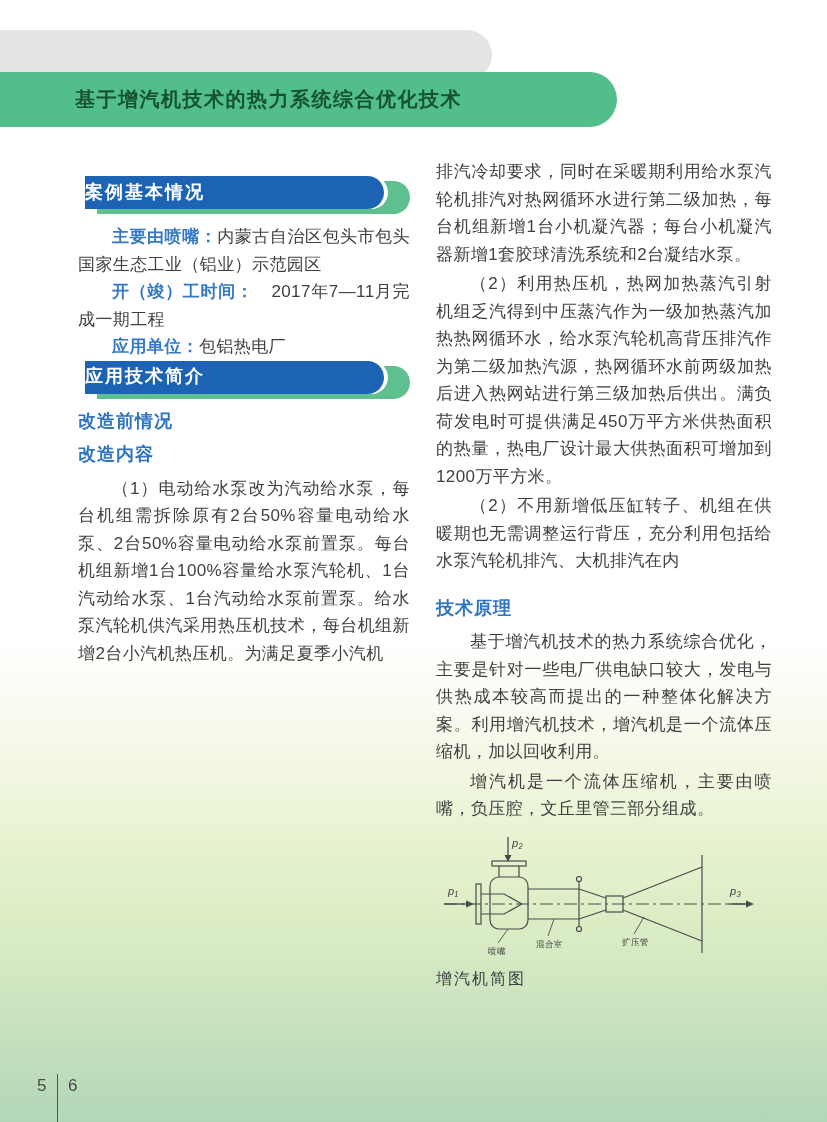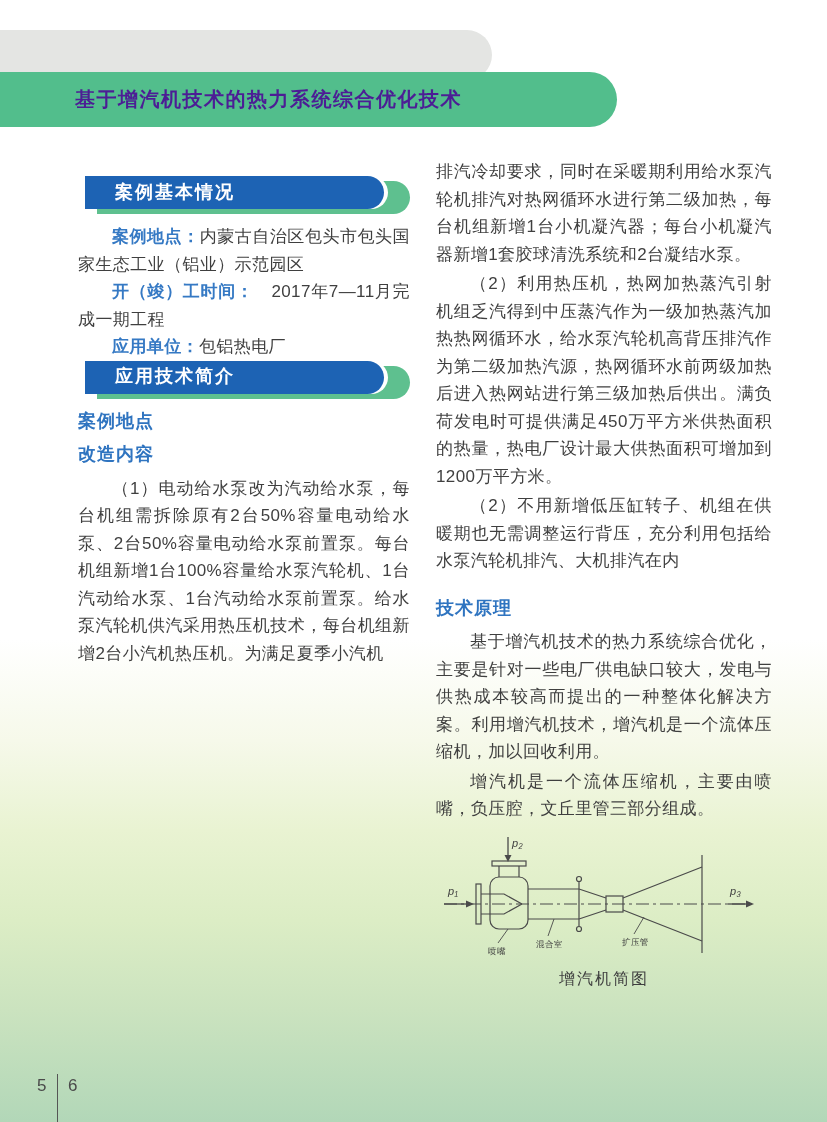--- a/index.html
+++ b/index.html
@@ -6,43 +6,43 @@
   body{
     width:827px;height:1122px;position:relative;overflow:hidden;
     font-family:"Liberation Sans",sans-serif;
     background:linear-gradient(180deg,#ffffff 0%,#ffffff 57%,#f6f9ea 66%,#e9f3d2 74%,#dcedc5 82%,#cbe3bf 90%,#b2d7b8 100%);
     color:#3f3f3f;
   }
   
   .hdr-gray{position:absolute;left:0;top:30px;width:492px;height:50px;background:#e4e5e3;border-radius:0 25px 25px 0;}
   .hdr-green{position:absolute;left:0;top:72px;width:617px;height:55px;background:#52be8c;border-radius:0 28px 28px 0;
     display:flex;align-items:center;padding-left:75px;box-sizing:border-box;}
-  .hdr-green .ttl{color:#4c1d95;font-size:20px;font-weight:bold;letter-spacing:1.5px;}
+  .hdr-green .ttl{color:#14532d;font-size:20px;font-weight:bold;letter-spacing:1.5px;}
   
   .col{position:absolute;font-size:17px;line-height:27.5px;text-align:justify;letter-spacing:0.4px;}
   .col-left{left:78px;top:176px;width:332px;}
   .col-right{left:436px;top:158px;width:336px;}
   p{margin:0;}
   .indent{text-indent:2em;}
   
   .banner{position:relative;height:33px;margin-left:7px;}
   .banner .bn-green{position:absolute;left:12px;top:5px;right:0;height:33px;background:#5ec08f;border-radius:0 17px 17px 0;}
   .banner .bn-blue{position:absolute;left:0;top:0;right:26px;height:33px;background:#1d63b4;border-radius:0 17px 17px 0;
-    box-shadow:4px 0 0 #ffffff;display:flex;align-items:center;padding-left:30px;box-sizing:border-box;}
+    box-shadow:4px 0 0 #ffffff;display:flex;align-items:center;box-sizing:border-box;}
   .banner .bn-label{color:#ffffff;font-size:18px;font-weight:bold;letter-spacing:2px;}
   
   .case-block{margin-top:14px;}
   .case-line .lbl{color:#3579c4;font-weight:bold;}
   .sec-h{color:#2f74c0;font-size:18px;font-weight:bold;margin:14px 0 6px 0;letter-spacing:1px;}
   .banner2{}
   .para{margin-bottom:2px;}
   
   .figure{margin-top:8px;}
   .figure svg{display:block;}
-  .fig-caption{text-align:center;font-size:16px;color:#3f3f3f;margin-top:4px;letter-spacing:2px;text-indent:0;}
+  .fig-caption{font-size:16px;color:#3f3f3f;margin-top:4px;letter-spacing:2px;text-indent:0;}
   
   .footer{position:absolute;left:0;top:1068px;width:200px;height:54px;}
   .footer .num{position:absolute;font-size:17px;color:#4a4a4a;}
   .footer .n1{left:37px;top:8px;}
   .footer .n2{left:68px;top:8px;}
   .footer .rule{position:absolute;left:57px;top:6px;width:1px;height:48px;background:#555;}
 </style>
 </head>
 <body>
 
@@ -54,33 +54,33 @@
 <div class="col col-left">
 
   <div class="banner">
     <div class="bn-green"></div>
     <div class="bn-blue">
       <span class="bn-label">案例基本情况</span>
     </div>
   </div>
 
   <div class="case-block">
-    <p class="case-line indent"><span class="lbl">案例地点：</span><span>内蒙古自治区包头市包头国家生态工业（铝业）示范园区</span></p>
+    <p class="case-line indent"><span class="lbl">主要由喷嘴：</span><span>内蒙古自治区包头市包头国家生态工业（铝业）示范园区</span></p>
     <p class="case-line indent"><span class="lbl">开（竣）工时间：</span><span>　2017年7—11月完成一期工程</span></p>
     <p class="case-line indent"><span class="lbl">应用单位：</span><span>包铝热电厂</span></p>
   </div>
 
   <div class="banner banner2">
     <div class="bn-green"></div>
     <div class="bn-blue">
       <span class="bn-label">应用技术简介</span>
     </div>
   </div>
 
-  <div class="sec-h">案例地点</div>
+  <div class="sec-h">改造前情况</div>
 
   <div class="sec-h" style="margin-top:0;">改造内容</div>
   <p class="para indent">（1）电动给水泵改为汽动给水泵，每台机组需拆除原有2台50%容量电动给水泵、2台50%容量电动给水泵前置泵。每台机组新增1台100%容量给水泵汽轮机、1台汽动给水泵、1台汽动给水泵前置泵。给水泵汽轮机供汽采用热压机技术，每台机组新增2台小汽机热压机。为满足夏季小汽机</p>
 
 </div>
 
 <div class="col col-right">
 
   <p class="para">排汽冷却要求，同时在采暖期利用给水泵汽轮机排汽对热网循环水进行第二级加热，每台机组新增1台小机凝汽器；每台小机凝汽器新增1套胶球清洗系统和2台凝结水泵。</p>
   <p class="para indent">（2）利用热压机，热网加热蒸汽引射机组乏汽得到中压蒸汽作为一级加热蒸汽加热热网循环水，给水泵汽轮机高背压排汽作为第二级加热汽源，热网循环水前两级加热后进入热网站进行第三级加热后供出。满负荷发电时可提供满足450万平方米供热面积的热量，热电厂设计最大供热面积可增加到1200万平方米。</p>

